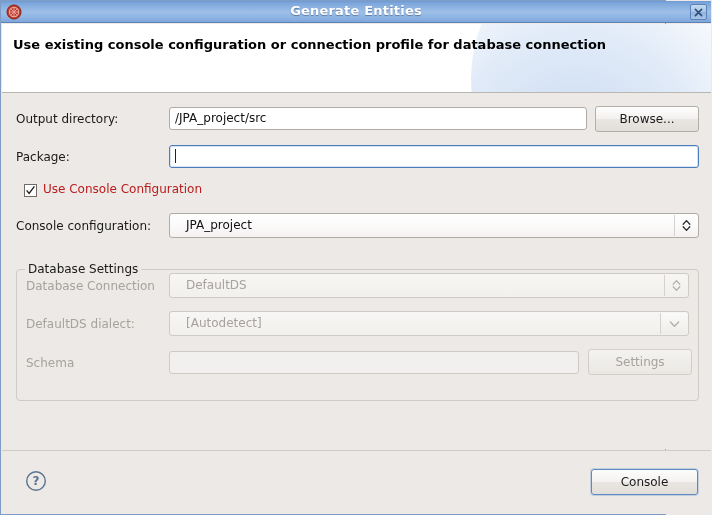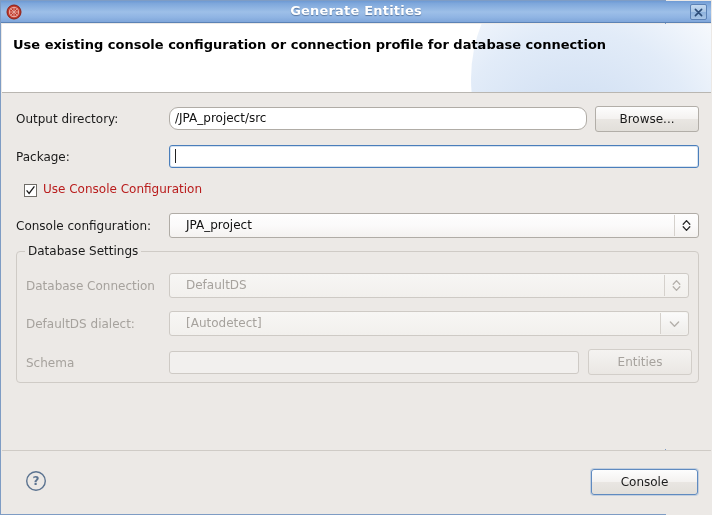--- a/index.html
+++ b/index.html
@@ -280,21 +280,21 @@
   </div>
 
   <div class="header-band">
     <div class="header-wash"></div>
     <div class="header-title">Use existing console configuration or connection profile for database connection</div>
   </div>
 
   <div class="body-area">
 
     <div class="row-label" style="left:14px; top:19px;">Output directory:</div>
-    <div class="textfield" style="left:167px; top:14px; width:418px;border-radius:9px;" placeholder="">/JPA_project/src</div>
+    <div class="textfield" style="left:167px; top:14px; width:418px;" placeholder="">/JPA_project/src</div>
     <div class="btn" style="left:593px; top:13px; width:104px;">Browse...</div>
 
     <div class="row-label" style="left:14px; top:57px;">Package:</div>
     <div class="textfield focused" style="left:167px; top:52px; width:530px;"><span class="caret"></span></div>
 
     <div class="checkbox-row" style="left:22px; top:91px; width:260px; height:16px;">
       <span class="checkbox-box">
         <svg width="11" height="11" viewBox="0 0 11 11" style="display:block;">
           <path d="M1.6 5.4 L4.1 8.4 L9.4 1.4" stroke="#1a1a1a" stroke-width="1.3" fill="none"></path>
         </svg>
@@ -306,21 +306,21 @@
     <div class="combo" style="left:167px; top:120px; width:530px;">
       <span>JPA_project</span>
       <span class="combo-arrow-spin">
         <svg width="9" height="13" viewBox="0 0 9 13">
           <path d="M1.2 5.2 L4.5 1.6 L7.8 5.2" stroke="#2a2a2a" stroke-width="1.3" fill="none" stroke-linecap="round" stroke-linejoin="round"></path>
           <path d="M1.2 7.8 L4.5 11.4 L7.8 7.8" stroke="#2a2a2a" stroke-width="1.3" fill="none" stroke-linecap="round" stroke-linejoin="round"></path>
         </svg>
       </span>
     </div>
 
-    <div class="groupbox" style="left:14px; top:158px; width:683px; height:132px;">
+    <div class="groupbox" style="left:14px; top:176px; width:683px; height:132px;">
       <span class="group-legend">Database Settings</span>
     </div>
 
     <div class="row-label disabled" style="left:24px; top:186px;">Database Connection</div>
     <div class="combo disabled" style="left:167px; top:180px; width:520px;">
       <span>DefaultDS</span>
       <span class="combo-arrow-spin">
         <svg width="9" height="13" viewBox="0 0 9 13">
           <path d="M1.2 5.2 L4.5 1.6 L7.8 5.2" stroke="#b4b0ab" stroke-width="1.3" fill="none" stroke-linecap="round" stroke-linejoin="round"></path>
           <path d="M1.2 7.8 L4.5 11.4 L7.8 7.8" stroke="#b4b0ab" stroke-width="1.3" fill="none" stroke-linecap="round" stroke-linejoin="round"></path>
@@ -333,21 +333,21 @@
       <span>[Autodetect]</span>
       <span class="combo-arrow-drop">
         <svg width="11" height="8" viewBox="0 0 11 8">
           <path d="M1.4 2 L5.5 6.2 L9.6 2" stroke="#b4b0ab" stroke-width="1.4" fill="none" stroke-linecap="round" stroke-linejoin="round"></path>
         </svg>
       </span>
     </div>
 
     <div class="row-label disabled" style="left:24px; top:263px;">Schema</div>
     <div class="textfield disabled" style="left:167px; top:258px; width:410px;"></div>
-    <div class="btn disabled" style="left:586px; top:256px; width:104px;">Entities</div>
+    <div class="btn disabled" style="left:586px; top:256px; width:104px;">Settings</div>
 
   </div>
 
   <div class="footer-sep"></div>
   <div class="footer">
     <div class="btn" style="left:475px; top:18px; width:105px;margin-top:48px;">Cancel</div>
     <div class="btn default" style="left:589px; top:18px; width:107px;">Console</div>
   </div>
   <span class="help-icon">
     <svg width="22" height="22" viewBox="0 0 22 22">

